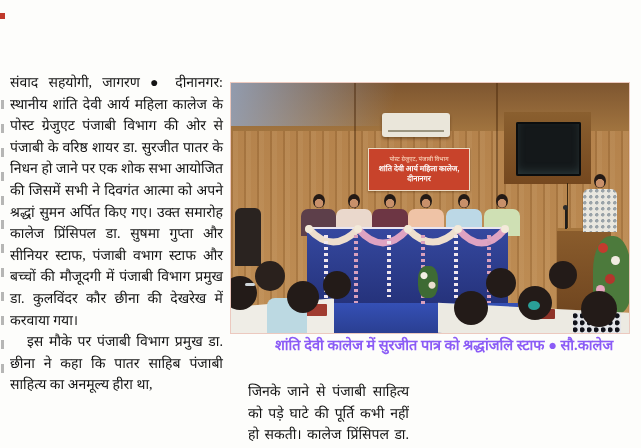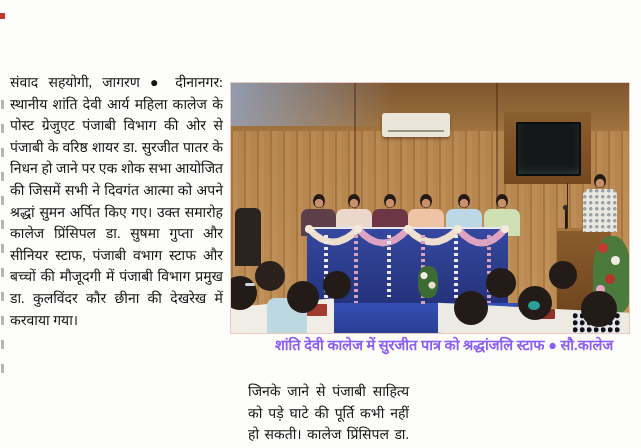--- a/index.html
+++ b/index.html
@@ -109,33 +109,39 @@
 <body>
 
 <div class="page">
 
   <div class="red-mark"></div>
   <div class="edge-fragments"></div>
 
 
   <div class="col1 bodytext">
     <p>संवाद सहयोगी, जागरण ● दीनानगर: स्थानीय शांति देवी आर्य महिला कालेज के पोस्ट ग्रेजुएट पंजाबी विभाग की ओर से पंजाबी के वरिष्ठ शायर डा. सुरजीत पातर के निधन हो जाने पर एक शोक सभा आयोजित की जिसमें सभी ने दिवगंत आत्मा को अपने श्रद्धां सुमन अर्पित किए गए। उक्त समारोह कालेज प्रिंसिपल डा. सुषमा गुप्ता और सीनियर स्टाफ, पंजाबी वभाग स्टाफ और बच्चों की मौजूदगी में पंजाबी विभाग प्रमुख डा. कुलविंदर कौर छीना की देखरेख में करवाया गया।</p>
+    <p class="indent">इस मौके पर पंजाबी विभाग प्रमुख डा. छीना ने कहा कि पातर साहिब पंजाबी साहित्य का अनमूल्य हीरा था,</p>
   </div>
 
   <div class="photo">
     <div class="wood"></div>
     <div class="wood-top"></div>
     <div class="glare"></div>
     <div class="seam1"></div>
     <div class="seam2"></div>
     <div class="ac"></div>
     <div class="tv-mount"></div>
     <div class="tv"></div>
     <div class="cable"></div>
 
+    <div class="banner">
+      <span class="b1">पोस्ट ग्रेजुएट, पंजाबी विभाग</span>
+      <span class="b2">शांति देवी आर्य महिला कालेज,</span>
+      <span class="b3">दीनानगर</span>
+    </div>
 
     <div class="person p1">
         <div class="head"></div>
         <div class="torso"></div>
       </div>
     <div class="person p2">
         <div class="head"></div>
         <div class="torso"></div>
       </div>
     <div class="person p3">

